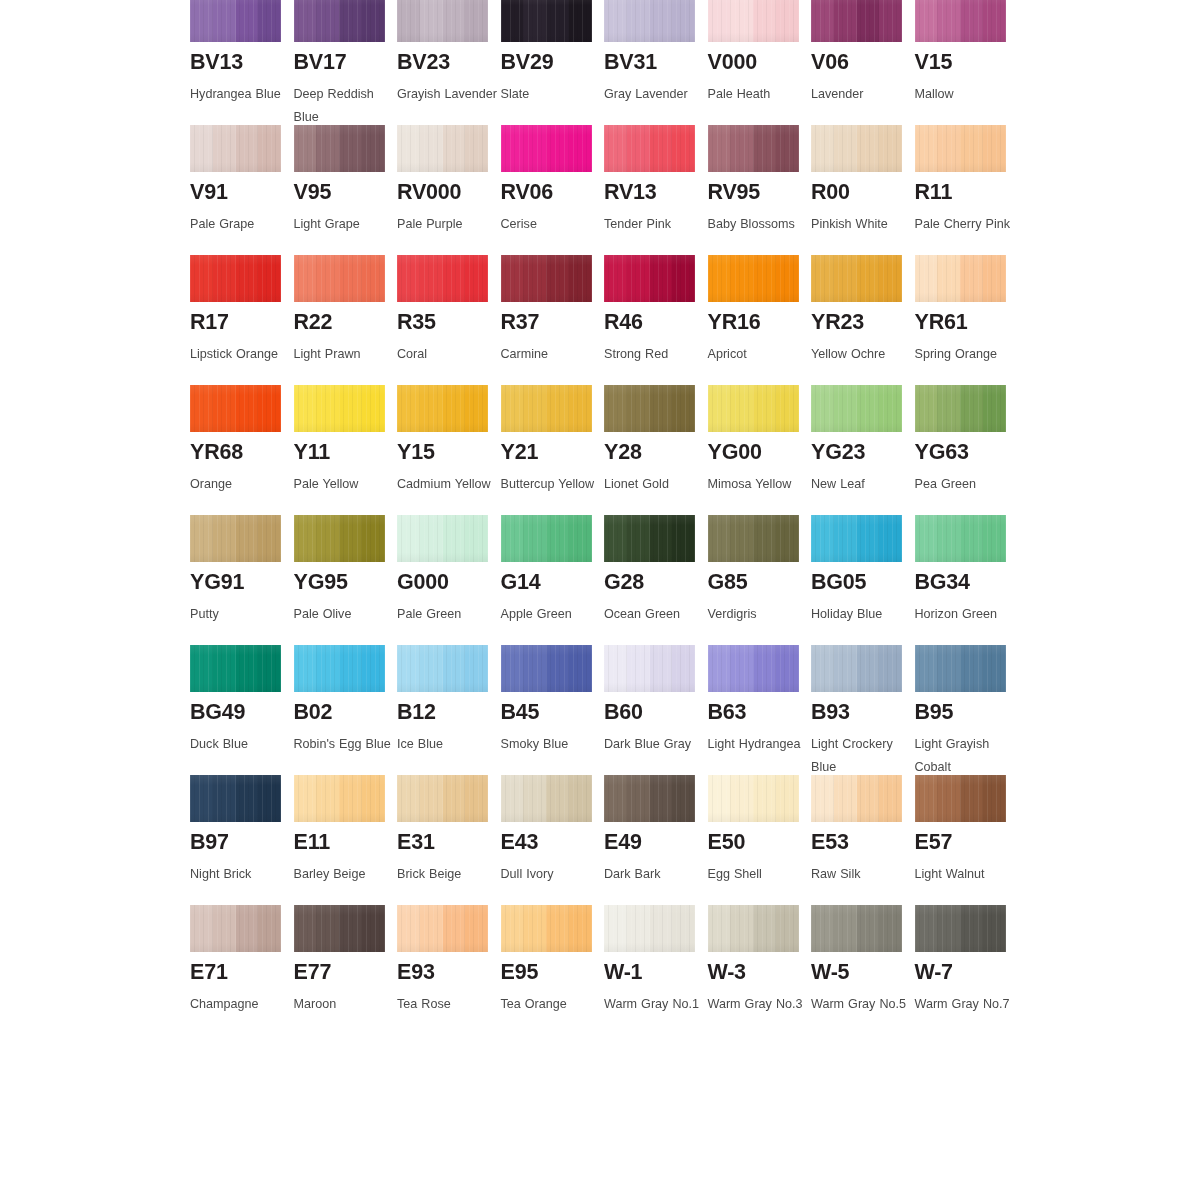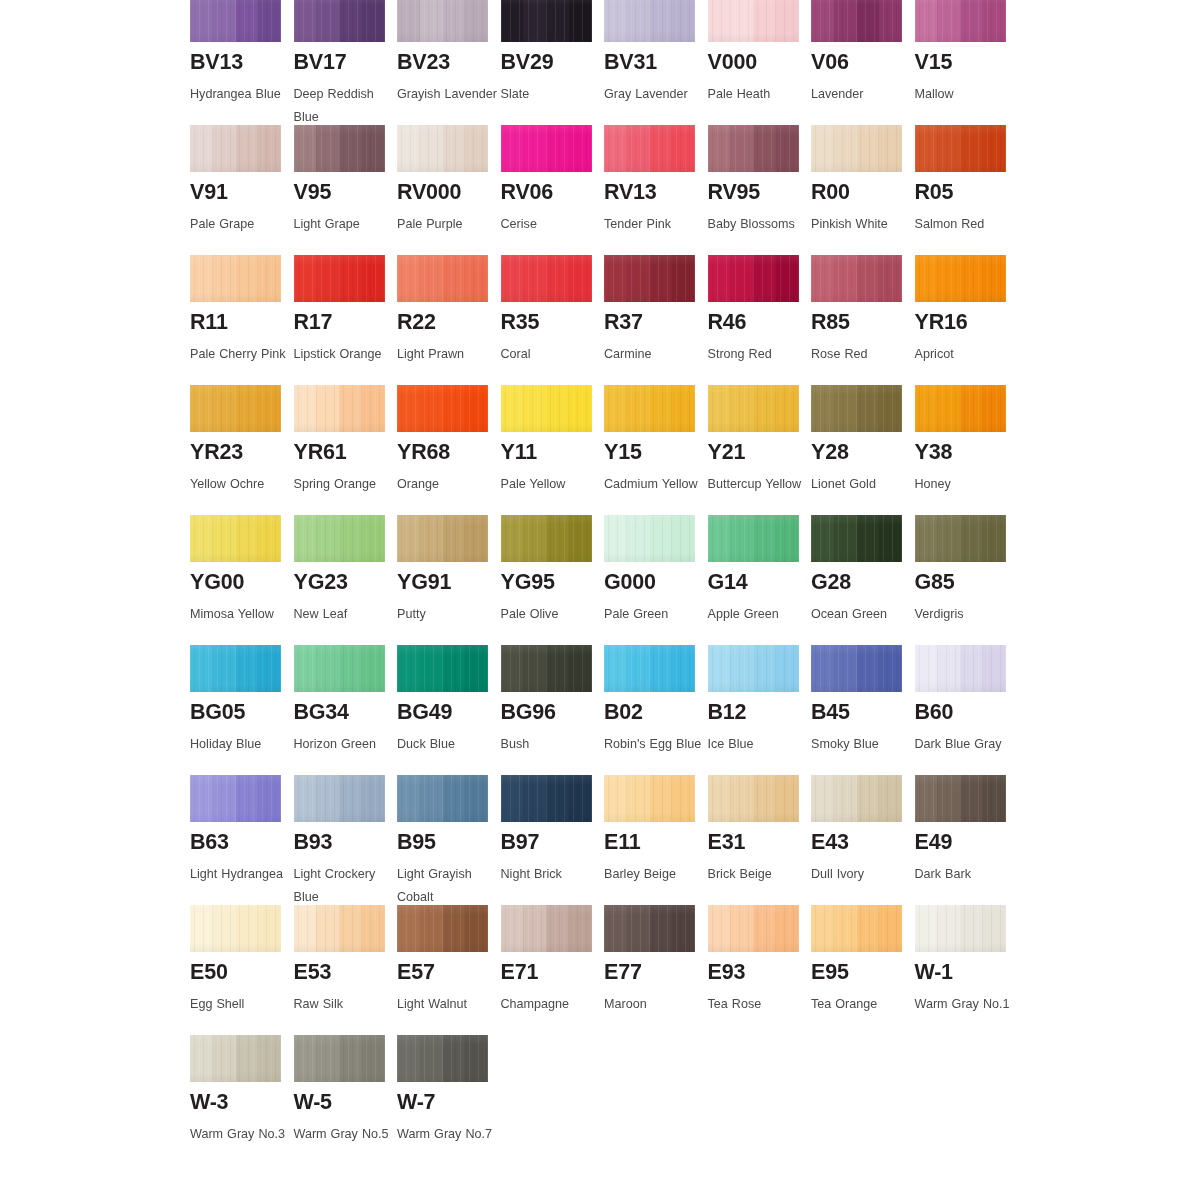--- a/index.html
+++ b/index.html
@@ -310,34 +310,20 @@
           </div>
           <div class="grain"></div>
           <div class="vignette"></div>
         </div>
         <div class="swatch-code">R00</div>
         <div class="swatch-name">Pinkish White</div>
       </div>
       <div class="swatch-cell">
         <div class="swatch-chip">
           <div class="bands">
-            <span style="background: rgb(212, 85, 42); width: 25%;"></span>
-            <span style="background: rgb(209, 79, 36); width: 25%;"></span>
-            <span style="background: rgb(204, 69, 25); width: 25%;"></span>
-            <span style="background: rgb(201, 63, 19); width: 25%;"></span>
-          </div>
-          <div class="grain"></div>
-          <div class="vignette"></div>
-        </div>
-        <div class="swatch-code">R05</div>
-        <div class="swatch-name">Salmon Red</div>
-      </div>
-      <div class="swatch-cell">
-        <div class="swatch-chip">
-          <div class="bands">
             <span style="background: rgb(250, 208, 168); width: 25%;"></span>
             <span style="background: rgb(249, 203, 161); width: 25%;"></span>
             <span style="background: rgb(248, 199, 150); width: 25%;"></span>
             <span style="background: rgb(247, 194, 144); width: 25%;"></span>
           </div>
           <div class="grain"></div>
           <div class="vignette"></div>
         </div>
         <div class="swatch-code">R11</div>
         <div class="swatch-name">Pale Cherry Pink</div>
@@ -408,34 +394,20 @@
           </div>
           <div class="grain"></div>
           <div class="vignette"></div>
         </div>
         <div class="swatch-code">R46</div>
         <div class="swatch-name">Strong Red</div>
       </div>
       <div class="swatch-cell">
         <div class="swatch-chip">
           <div class="bands">
-            <span style="background: rgb(192, 98, 114); width: 25%;"></span>
-            <span style="background: rgb(187, 91, 108); width: 25%;"></span>
-            <span style="background: rgb(176, 81, 98); width: 25%;"></span>
-            <span style="background: rgb(169, 74, 92); width: 25%;"></span>
-          </div>
-          <div class="grain"></div>
-          <div class="vignette"></div>
-        </div>
-        <div class="swatch-code">R85</div>
-        <div class="swatch-name">Rose Red</div>
-      </div>
-      <div class="swatch-cell">
-        <div class="swatch-chip">
-          <div class="bands">
             <span style="background: rgb(247, 149, 16); width: 25%;"></span>
             <span style="background: rgb(246, 144, 12); width: 25%;"></span>
             <span style="background: rgb(245, 139, 8); width: 25%;"></span>
             <span style="background: rgb(244, 134, 5); width: 25%;"></span>
           </div>
           <div class="grain"></div>
           <div class="vignette"></div>
         </div>
         <div class="swatch-code">YR16</div>
         <div class="swatch-name">Apricot</div>
@@ -534,34 +506,20 @@
           </div>
           <div class="grain"></div>
           <div class="vignette"></div>
         </div>
         <div class="swatch-code">Y28</div>
         <div class="swatch-name">Lionet Gold</div>
       </div>
       <div class="swatch-cell">
         <div class="swatch-chip">
           <div class="bands">
-            <span style="background: rgb(242, 160, 19); width: 25%;"></span>
-            <span style="background: rgb(242, 155, 15); width: 25%;"></span>
-            <span style="background: rgb(240, 140, 9); width: 25%;"></span>
-            <span style="background: rgb(239, 131, 5); width: 25%;"></span>
-          </div>
-          <div class="grain"></div>
-          <div class="vignette"></div>
-        </div>
-        <div class="swatch-code">Y38</div>
-        <div class="swatch-name">Honey</div>
-      </div>
-      <div class="swatch-cell">
-        <div class="swatch-chip">
-          <div class="bands">
             <span style="background: rgb(240, 224, 105); width: 25%;"></span>
             <span style="background: rgb(239, 221, 96); width: 25%;"></span>
             <span style="background: rgb(238, 216, 83); width: 25%;"></span>
             <span style="background: rgb(237, 212, 73); width: 25%;"></span>
           </div>
           <div class="grain"></div>
           <div class="vignette"></div>
         </div>
         <div class="swatch-code">YG00</div>
         <div class="swatch-name">Mimosa Yellow</div>
@@ -576,20 +534,34 @@
           </div>
           <div class="grain"></div>
           <div class="vignette"></div>
         </div>
         <div class="swatch-code">YG23</div>
         <div class="swatch-name">New Leaf</div>
       </div>
       <div class="swatch-cell">
         <div class="swatch-chip">
           <div class="bands">
+            <span style="background: rgb(154, 182, 109); width: 25%;"></span>
+            <span style="background: rgb(143, 174, 102); width: 25%;"></span>
+            <span style="background: rgb(123, 161, 87); width: 25%;"></span>
+            <span style="background: rgb(111, 154, 78); width: 25%;"></span>
+          </div>
+          <div class="grain"></div>
+          <div class="vignette"></div>
+        </div>
+        <div class="swatch-code">YG63</div>
+        <div class="swatch-name">Pea Green</div>
+      </div>
+      <div class="swatch-cell">
+        <div class="swatch-chip">
+          <div class="bands">
             <span style="background: rgb(205, 179, 131); width: 25%;"></span>
             <span style="background: rgb(200, 172, 121); width: 25%;"></span>
             <span style="background: rgb(192, 162, 108); width: 25%;"></span>
             <span style="background: rgb(187, 156, 99); width: 25%;"></span>
           </div>
           <div class="grain"></div>
           <div class="vignette"></div>
         </div>
         <div class="swatch-code">YG91</div>
         <div class="swatch-name">Putty</div>
@@ -702,34 +674,20 @@
           </div>
           <div class="grain"></div>
           <div class="vignette"></div>
         </div>
         <div class="swatch-code">BG49</div>
         <div class="swatch-name">Duck Blue</div>
       </div>
       <div class="swatch-cell">
         <div class="swatch-chip">
           <div class="bands">
-            <span style="background: rgb(77, 80, 67); width: 25%;"></span>
-            <span style="background: rgb(71, 74, 61); width: 25%;"></span>
-            <span style="background: rgb(60, 63, 51); width: 25%;"></span>
-            <span style="background: rgb(54, 57, 45); width: 25%;"></span>
-          </div>
-          <div class="grain"></div>
-          <div class="vignette"></div>
-        </div>
-        <div class="swatch-code">BG96</div>
-        <div class="swatch-name">Bush</div>
-      </div>
-      <div class="swatch-cell">
-        <div class="swatch-chip">
-          <div class="bands">
             <span style="background: rgb(88, 199, 232); width: 25%;"></span>
             <span style="background: rgb(78, 194, 230); width: 25%;"></span>
             <span style="background: rgb(65, 187, 227); width: 25%;"></span>
             <span style="background: rgb(57, 182, 225); width: 25%;"></span>
           </div>
           <div class="grain"></div>
           <div class="vignette"></div>
         </div>
         <div class="swatch-code">B02</div>
         <div class="swatch-name">Robin's Egg Blue</div>

